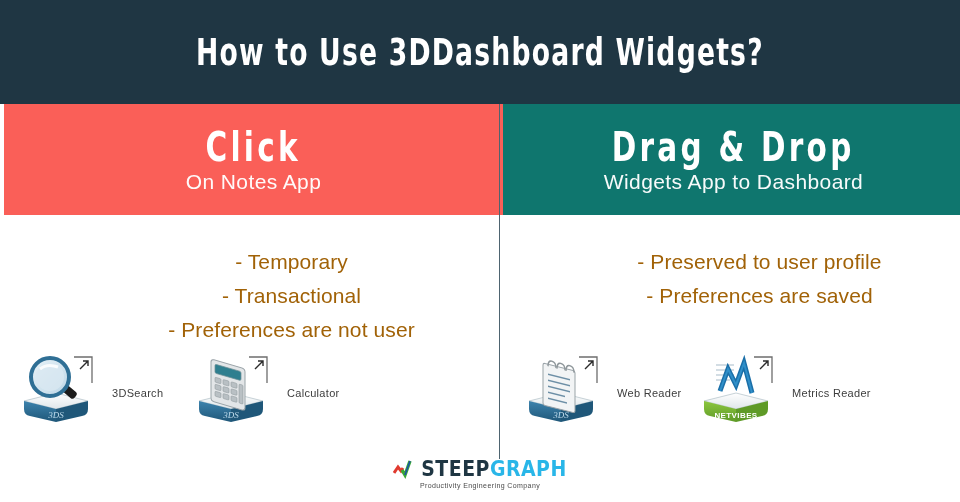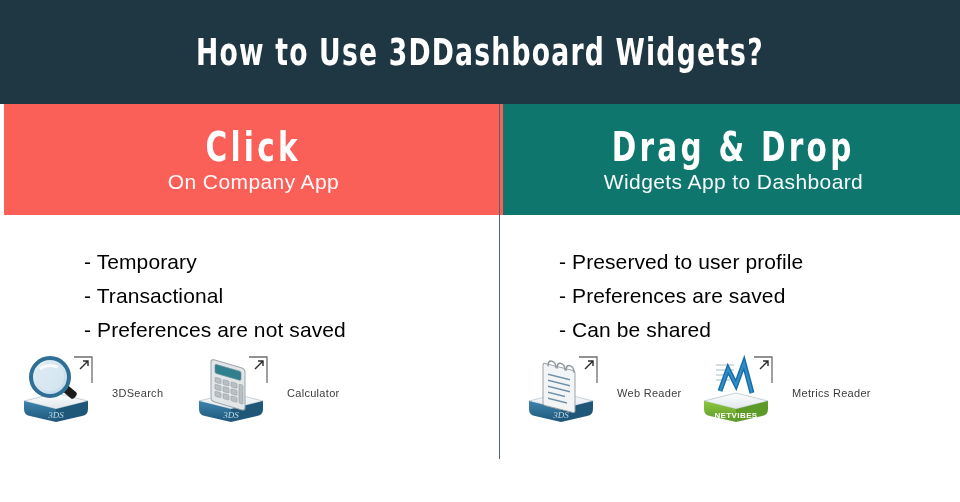--- a/index.html
+++ b/index.html
@@ -123,27 +123,28 @@
   .col-left  { width: 499px; padding-left: 84px; }
   .col-right { width: 461px; padding-left: 60px; }
 
   .bullets {
     margin: 0;
     padding: 0;
     list-style: none;
     padding-top: 30px;
   }
   .bullet {
-    color: #000000;
+    color: #a16207;
     font-family: "Liberation Sans", sans-serif;
     font-size: 21px;
     font-weight: 400;
     line-height: 34px;
     letter-spacing: 0.1px;
     white-space: nowrap;
+    text-align: center;
   }
 
   
   .icon-row {
     position: absolute;
     top: 138px;
     left: 0;
     width: 100%;
     display: flex;
   }
@@ -214,37 +215,37 @@
 
 <div class="slide">
 
   <div class="title-bar">
     <div class="title-text">How to Use 3DDashboard Widgets?</div>
   </div>
 
   <div class="bands">
     <div class="band band-left">
       <div class="band-heading">Click</div>
-      <div class="band-sub">On Company App</div>
+      <div class="band-sub">On Notes App</div>
     </div>
     <div class="band band-right">
       <div class="band-heading">Drag &amp; Drop</div>
       <div class="band-sub">Widgets App to Dashboard</div>
     </div>
   </div>
 
   <div class="divider"></div>
 
   <div class="columns">
 
     <div class="col col-left">
       <ul class="bullets">
         <li class="bullet">- Temporary</li>
         <li class="bullet">- Transactional</li>
-        <li class="bullet">- Preferences are not saved</li>
+        <li class="bullet">- Preferences are not user</li>
       </ul>
 
       <div class="icon-row">
 
         <div class="icon-cell">
           <div class="icon-art">
             <svg width="84" height="74" viewBox="0 0 84 74">
               <defs>
                 <linearGradient id="boxTopA" x1="0" y1="0" x2="0" y2="1">
                   <stop offset="0%" stop-color="#ffffff"></stop>
@@ -319,21 +320,20 @@
           <div class="icon-label">Calculator</div>
         </div>
 
       </div>
     </div>
 
     <div class="col col-right">
       <ul class="bullets">
         <li class="bullet">- Preserved to user profile</li>
         <li class="bullet">- Preferences are saved</li>
-        <li class="bullet">- Can be shared</li>
       </ul>
 
       <div class="icon-row">
 
         <div class="icon-cell">
           <div class="icon-art">
             <svg width="84" height="74" viewBox="0 0 84 74">
               <defs>
                 <linearGradient id="boxTopC" x1="0" y1="0" x2="0" y2="1">
                   <stop offset="0%" stop-color="#ffffff"></stop>
@@ -402,14 +402,26 @@
               <path d="M26 38 L34 16 L42 32 L50 10 L58 40" fill="none" stroke="#2f8fc9" stroke-width="2" stroke-linejoin="miter"></path>
             </svg>
           </div>
           <div class="icon-label">Metrics Reader</div>
         </div>
 
       </div>
     </div>
   </div>
 
+  <div class="logo">
+    <div class="logo-row">
+      <svg class="logo-mark" viewBox="0 0 26 20">
+        <path d="M1 14 L5 8 L8 12 L10 9" fill="none" stroke="#e03a2f" stroke-width="3" stroke-linejoin="miter"></path>
+        <path d="M9 11 L12 16 L17 2" fill="none" stroke="#3aa935" stroke-width="3.4" stroke-linejoin="miter"></path>
+        <path d="M12 16 L17 2" fill="none" stroke="#1f4fa8" stroke-width="1.6"></path>
+      </svg>
+      <span class="logo-word logo-steep">STEEP</span>
+        <span class="logo-word logo-graph">GRAPH</span>
+    </div>
+    <div class="logo-tag">Productivity Engineering Company</div>
+  </div>
 
 </div>
 
 </body></html>

